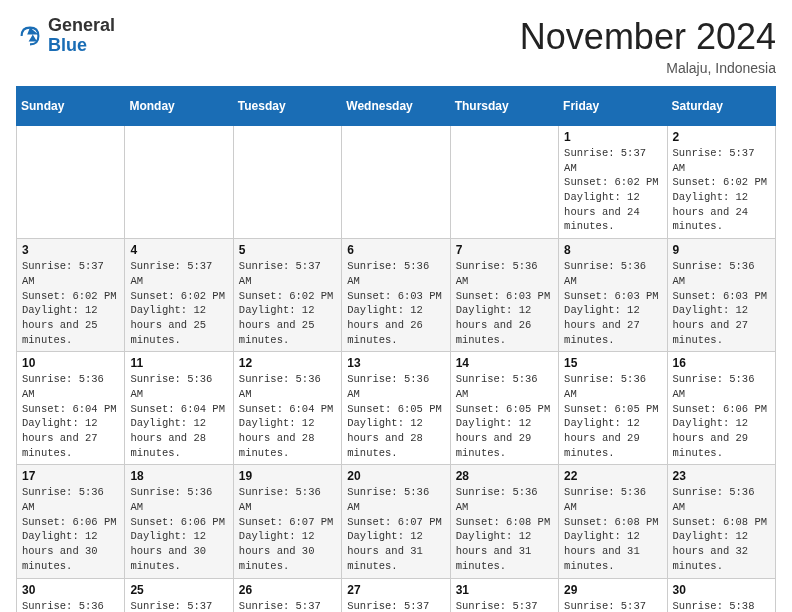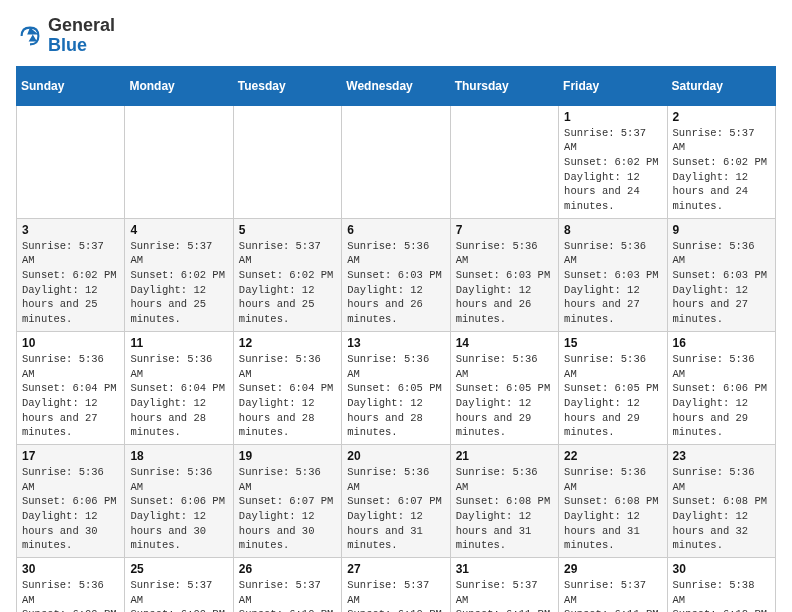--- a/index.html
+++ b/index.html
@@ -94,20 +94,24 @@
     <svg class="logo-icon" viewBox="0 0 40 40">
       <rect x="0" y="0" width="40" height="40" fill="none"></rect>
       <path d="M8 20 Q8 8 20 8 Q32 8 32 20 Q32 32 20 32" stroke="#1a6db5" stroke-width="3" fill="none"></path>
       <path d="M20 8 L32 18 L24 18 L30 28 L18 28 L24 18 L16 18 Z" fill="#1a6db5"></path>
     </svg>
     <div class="logo-text">
       <span class="logo-general">General</span><br>
       <span class="logo-blue">Blue</span>
     </div>
   </div>
+  <div class="title-block">
+    <div class="month-title">November 2024</div>
+    <div class="location">Malaju, Indonesia</div>
+  </div>
 </div>
 
 <table class="calendar">
   <thead>
     <tr>
     <th>Sunday</th>
         <th>Monday</th>
         <th>Tuesday</th>
         <th>Wednesday</th>
         <th>Thursday</th>
@@ -202,21 +206,21 @@
         </td>
         <td>
           <div class="day-number">19</div>
           <div class="day-info">Sunrise: 5:36 AM<br>Sunset: 6:07 PM<br>Daylight: 12 hours and 30 minutes.</div>
         </td>
         <td>
           <div class="day-number">20</div>
           <div class="day-info">Sunrise: 5:36 AM<br>Sunset: 6:07 PM<br>Daylight: 12 hours and 31 minutes.</div>
         </td>
         <td>
-          <div class="day-number">21</div>
+          <div class="day-number">28</div>
           <div class="day-info">Sunrise: 5:36 AM<br>Sunset: 6:08 PM<br>Daylight: 12 hours and 31 minutes.</div>
         </td>
         <td>
           <div class="day-number">22</div>
           <div class="day-info">Sunrise: 5:36 AM<br>Sunset: 6:08 PM<br>Daylight: 12 hours and 31 minutes.</div>
         </td>
         <td>
           <div class="day-number">23</div>
           <div class="day-info">Sunrise: 5:36 AM<br>Sunset: 6:08 PM<br>Daylight: 12 hours and 32 minutes.</div>
         </td>

